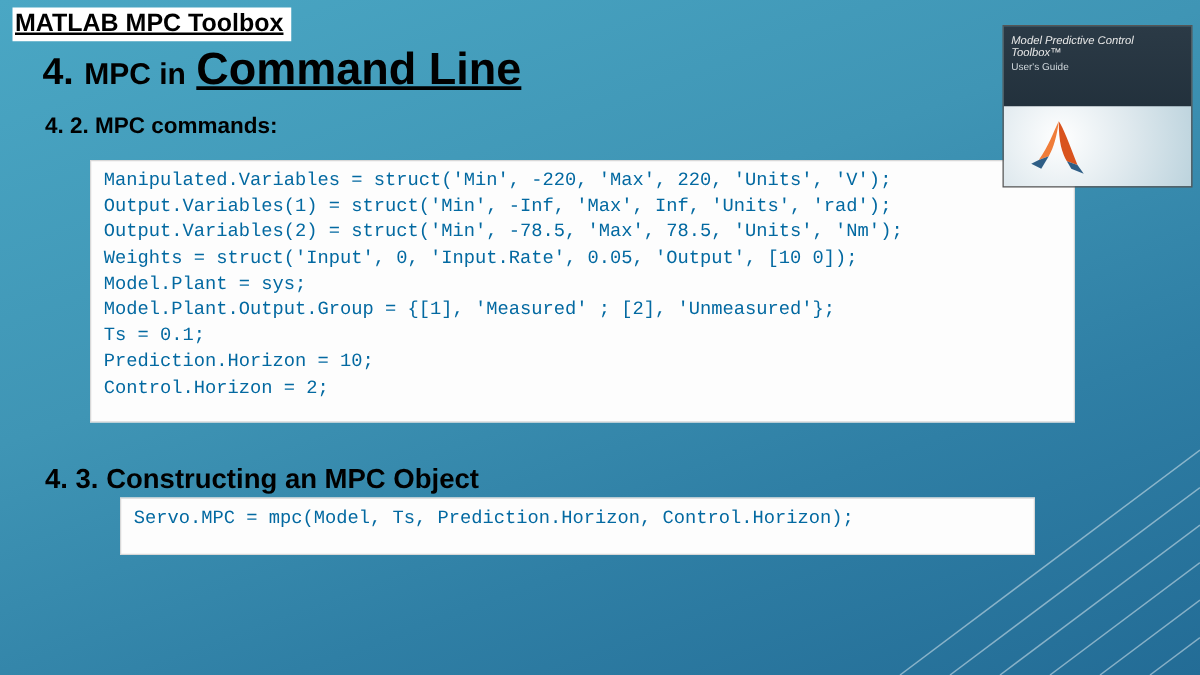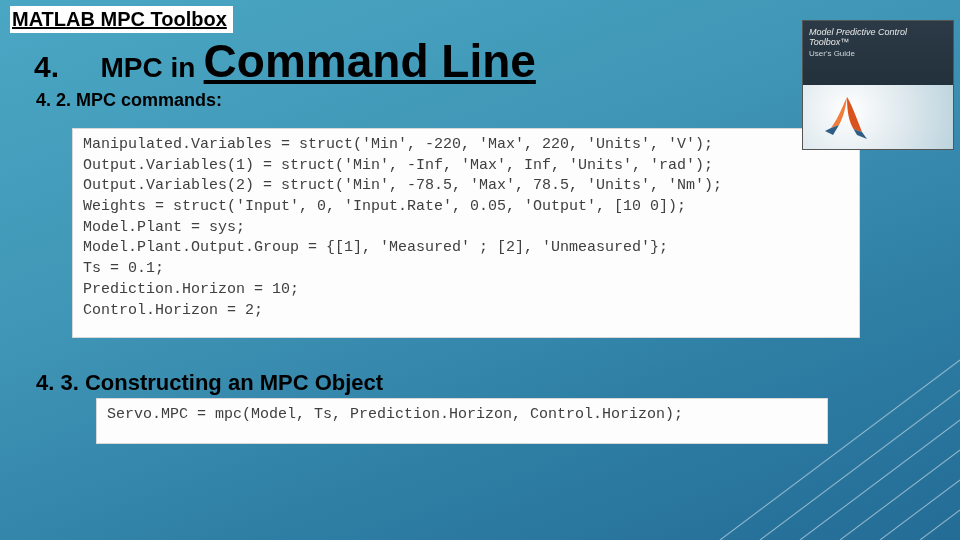--- a/index.html
+++ b/index.html
@@ -14,28 +14,28 @@
     position: absolute; top: 6px; left: 10px;
     font-size: 20px; font-weight: bold;
     text-decoration: underline;
     background: #fff; padding: 2px 6px 2px 2px;
   }
   .section-title {
     position: absolute; top: 34px; left: 34px;
     font-size: 30px; font-weight: bold;
   }
   .section-title .num { font-size: 30px; }
-  .section-title .small { font-size: 28px; margin-left: 33px; }
-  .section-title .big  { font-size: 46px; text-decoration: underline; }
+  .section-title .small { font-size: 24px; }
+  .section-title .big  { font-size: 36px; text-decoration: underline; }
   .sub1 { position: absolute; top: 90px; left: 36px; font-size: 18px; font-weight: bold; }
   .sub2 { position: absolute; top: 370px; left: 36px; font-size: 22px; font-weight: bold; }
   .code-box {
     position: absolute; background: #fdfdfd; border: 1px solid #d8d8d8;
     font-family: "Courier New", Courier, monospace; font-size: 15px;
-    line-height: 1.38; padding: 6px 10px; white-space: pre; color: #404040;
+    line-height: 1.38; padding: 6px 10px; white-space: pre; color: #0369a1;
   }
   .code1 { top: 128px; left: 72px; width: 788px; height: 210px; }
   .code2 { top: 398px; left: 96px; width: 732px; height: 46px; }
   .book {
     position: absolute; top: 4px; right: 6px; width: 152px; height: 130px;
     background: linear-gradient(180deg, #2b3a46 0%, #1a2833 100%);
     border: 1px solid #555; overflow: hidden; margin-top: 16px;
   }
   .book .title { color: #e8e8e8; font-size: 9px; padding: 6px 6px 0 6px; font-style: italic; }
   .book .sub   { color: #cfd6db; font-size: 8px; padding: 2px 18px 0 6px; }

